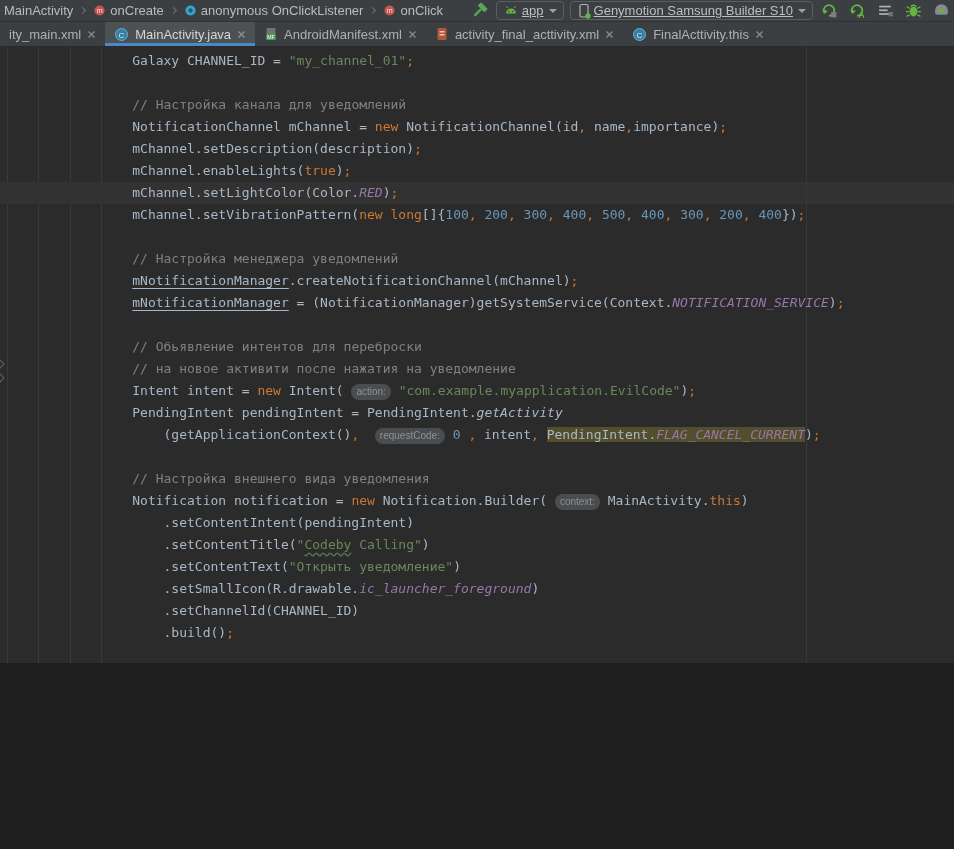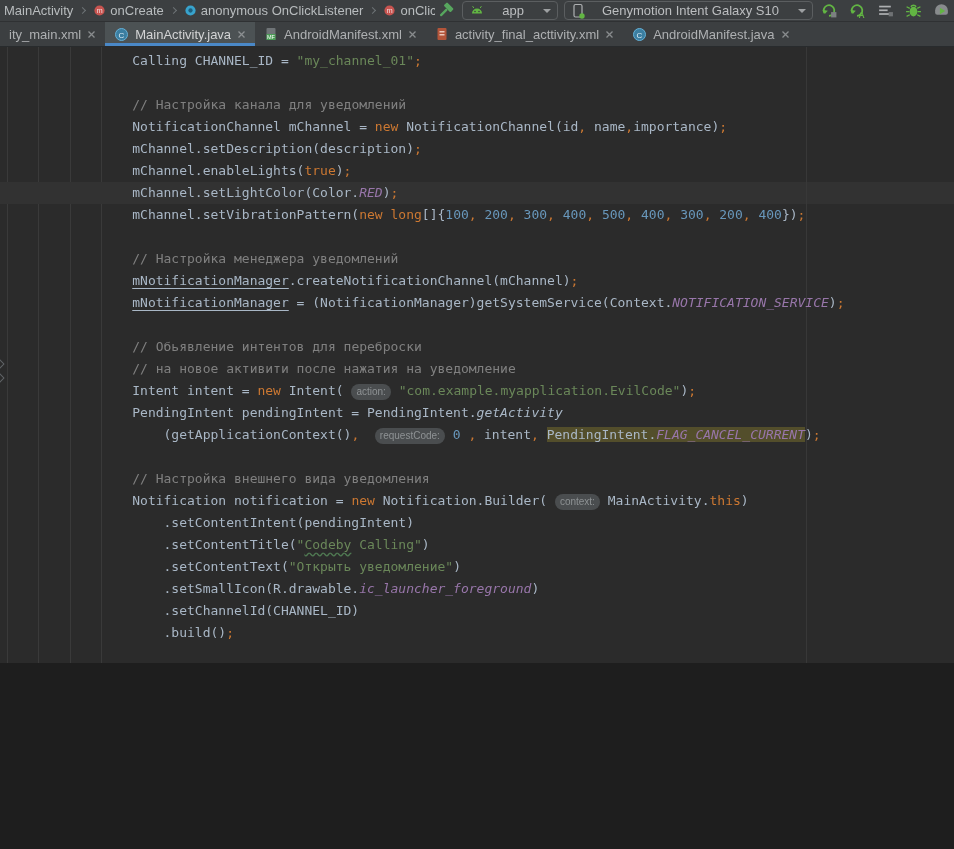--- a/index.html
+++ b/index.html
@@ -14,23 +14,23 @@
     background:#3c3f41; border-bottom:1px solid #2f3133;
     display:flex; align-items:center; color:#b8bcbe; font-size:13px;
   }
   #breadcrumbs { display:flex; align-items:center; padding-left:2px; flex:1; min-width:0; white-space:nowrap; overflow:hidden; }
   .crumb { display:flex; align-items:center; gap:4px; padding:0 2px; cursor:default; }
   .crumb-sep { width:5px; height:5px; border-right:1px solid #6e7376; border-bottom:1px solid #6e7376; transform:rotate(-45deg); margin:0 6px 0 5px; flex:none; }
   .icon { display:inline-flex; align-items:center; justify-content:center; flex:none; }
   #toolbar-right { display:flex; align-items:center; gap:6px; padding-right:2px; flex:none; }
   .tbtn { background:transparent; border:none; padding:1px 2px; display:inline-flex; align-items:center; cursor:default; }
   .combo {
-    display:flex; align-items:center; gap:17px; height:19px;
+    display:flex; align-items:center; gap:3px; height:19px;
     border:1px solid #5b5e60; border-radius:4px; padding:0 6px;
-    color:#bcbec0; font-size:13px;
+    color:#bcbec0; font-size:13px;text-decoration:underline;
   }
   .dd-arrow { width:0; height:0; border-left:4px solid transparent; border-right:4px solid transparent; border-top:4px solid #9da0a2; margin-left:2px; }
   
   #tabbar {
     position:absolute; top:22px; left:0; width:954px; height:25px;
     background:#3c3f41; border-bottom:1px solid #282b2d;
     display:flex; align-items:stretch; color:#aeb0b2; font-size:13px; overflow:hidden;text-align:center;
   }
   .tab { display:flex; align-items:center; gap:6px; padding:0 9px; position:relative; cursor:default; white-space:nowrap; }
   .tab.active { background:#4c5254; color:#d3d4d5; }
@@ -132,21 +132,21 @@
           <span>app</span>
           <span class="dd-arrow"></span>
         </div>
       <div class="combo" id="device-combo">
           <span class="icon">
             <svg width="14" height="16" viewBox="0 0 14 16">
               <rect x="3" y="1.5" width="8" height="12.5" rx="1.5" fill="none" stroke="#aeb0b2" stroke-width="1.2"></rect>
               <circle cx="11" cy="13" r="2.7" fill="#62b543"></circle>
             </svg>
           </span>
-          <span>Genymotion Intent Galaxy S10</span>
+          <span>Genymotion Samsung Builder S10</span>
           <span class="dd-arrow"></span>
         </div>
       <div id="action-buttons" style="display:flex;align-items:center;gap:7px;">
           <button class="tbtn">
             <span class="icon">
               <svg width="17" height="17" viewBox="0 0 16 16">
                 <path d="M3.2 10.5 A5 5 0 1 1 7.5 13" fill="none" stroke="#62b543" stroke-width="1.7"></path>
                 <path d="M1.2 7.2 L3.6 11.4 L6.4 8.2 Z" fill="#62b543"></path>
                 <rect x="9.5" y="9.5" width="5" height="5" fill="#7c7f81"></rect>
               </svg>
@@ -245,38 +245,38 @@
           </svg>
         </span>
       </div>
       <div class="tab">
         <span class="icon">
           <svg width="15" height="15" viewBox="0 0 15 15">
             <circle cx="7.5" cy="7.5" r="6" fill="#3b7ea1" stroke="#64b1d8" stroke-width="1"></circle>
             <text x="7.5" y="10.5" font-size="8" fill="#dcecf5" text-anchor="middle" font-family="Liberation Sans,sans-serif">C</text>
           </svg>
         </span>
-        <span>AndroidManifest.java</span>
+        <span>FinalActtivity.this</span>
         <span class="tab-close">
           <svg width="9" height="9" viewBox="0 0 9 9">
             <path d="M1.5 1.5 L7.5 7.5 M7.5 1.5 L1.5 7.5" stroke="#9da0a2" stroke-width="1.3"></path>
           </svg>
         </span>
       </div>
     </div>
 
   <div id="editor">
     <div class="guide" style="left:7px;   top:0; height:780px;"></div>
     <div class="guide" style="left:38px;  top:0; height:758px;"></div>
     <div class="guide" style="left:70px;  top:0; height:736px;"></div>
     <div class="guide" style="left:101px; top:0; height:714px;"></div>
     <div id="margin-line"></div>
     <div id="caret-row" style="top: 135px;"></div>
     <div id="code">
-        <div class="line"><span class="tok-pl">                Calling CHANNEL_ID = </span><span class="tok-str">"my_channel_01"</span><span class="tok-sep">;</span></div>
+        <div class="line"><span class="tok-pl">                Galaxy CHANNEL_ID = </span><span class="tok-str">"my_channel_01"</span><span class="tok-sep">;</span></div>
         <div class="line"></div>
         <div class="line"><span class="tok-pl">                </span><span class="tok-cm">// Настройка канала для уведомлений</span></div>
         <div class="line"><span class="tok-pl">                NotificationChannel mChannel = </span><span class="tok-kw">new</span><span class="tok-pl"> NotificationChannel(id</span><span class="tok-sep">,</span><span class="tok-pl"> name</span><span class="tok-sep">,</span><span class="tok-pl">importance)</span><span class="tok-sep">;</span></div>
         <div class="line"><span class="tok-pl">                mChannel.setDescription(description)</span><span class="tok-sep">;</span></div>
         <div class="line"><span class="tok-pl">                mChannel.enableLights(</span><span class="tok-kw">true</span><span class="tok-pl">)</span><span class="tok-sep">;</span></div>
         <div class="line"><span class="tok-pl">                mChannel.setLightColor(Color.</span><span class="tok-cst">RED</span><span class="tok-pl">)</span><span class="tok-sep">;</span></div>
         <div class="line"><span class="tok-pl">                mChannel.setVibrationPattern(</span><span class="tok-kw">new</span><span class="tok-pl"> </span><span class="tok-kw">long</span><span class="tok-pl">[]{</span><span class="tok-num">100</span><span class="tok-sep">,</span><span class="tok-pl"> </span><span class="tok-num">200</span><span class="tok-sep">,</span><span class="tok-pl"> </span><span class="tok-num">300</span><span class="tok-sep">,</span><span class="tok-pl"> </span><span class="tok-num">400</span><span class="tok-sep">,</span><span class="tok-pl"> </span><span class="tok-num">500</span><span class="tok-sep">,</span><span class="tok-pl"> </span><span class="tok-num">400</span><span class="tok-sep">,</span><span class="tok-pl"> </span><span class="tok-num">300</span><span class="tok-sep">,</span><span class="tok-pl"> </span><span class="tok-num">200</span><span class="tok-sep">,</span><span class="tok-pl"> </span><span class="tok-num">400</span><span class="tok-pl">})</span><span class="tok-sep">;</span></div>
         <div class="line"></div>
         <div class="line"><span class="tok-pl">                </span><span class="tok-cm">// Настройка менеджера уведомлений</span></div>
         <div class="line"><span class="tok-pl">                </span><span class="tok-fld">mNotificationManager</span><span class="tok-pl">.createNotificationChannel(mChannel)</span><span class="tok-sep">;</span></div>

